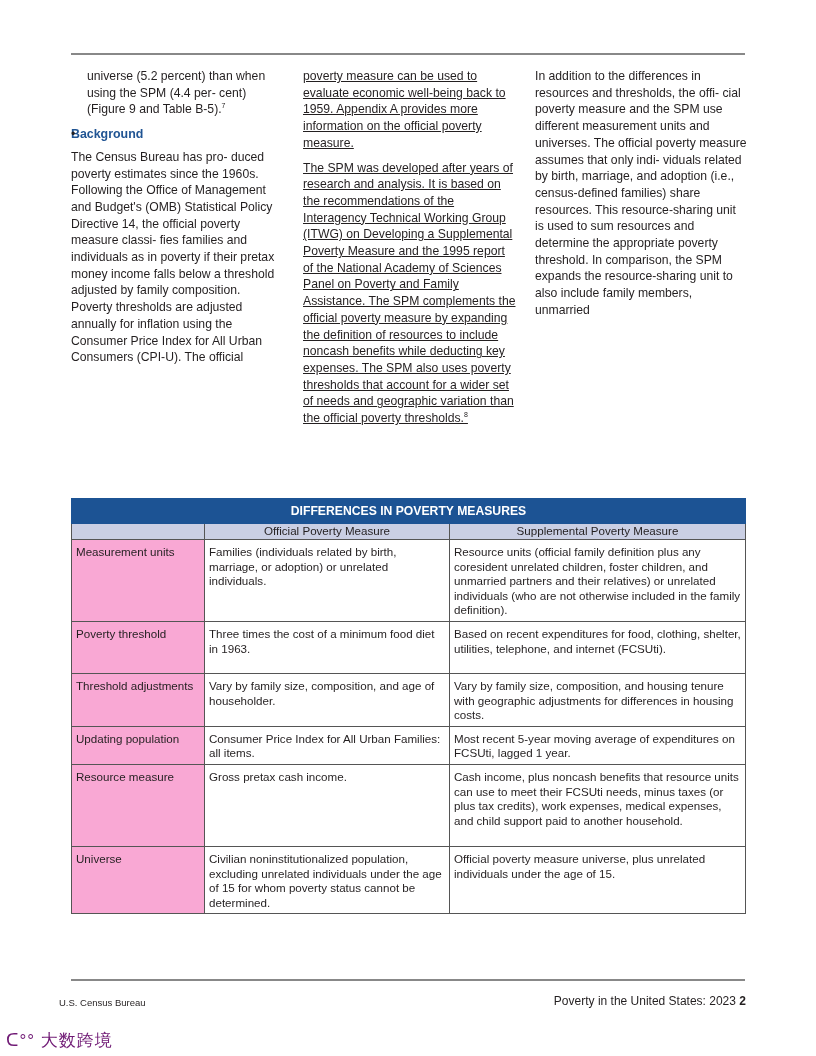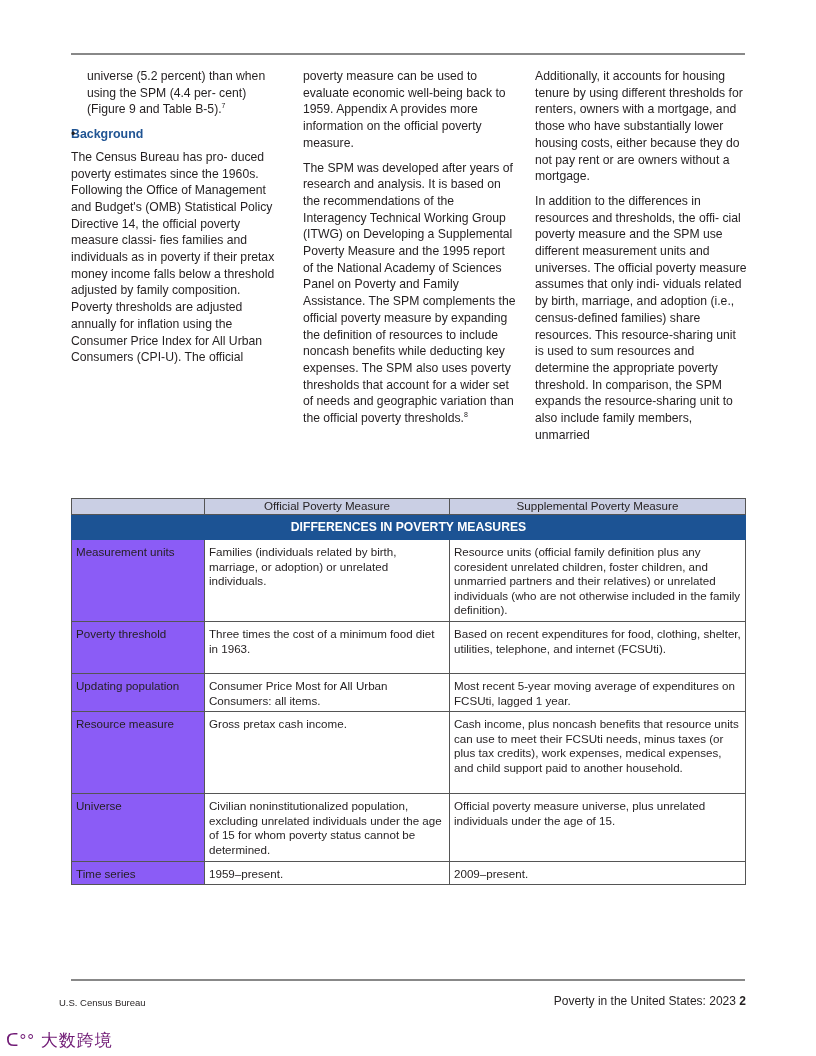--- a/index.html
+++ b/index.html
@@ -4,37 +4,37 @@
 <style>
   html, body { margin: 0; padding: 0; background: #ffffff; }
   body { width: 816px; height: 1056px; position: relative; overflow: hidden;
          font-family: "Liberation Sans", "DejaVu Sans", sans-serif; color: #231f20; }
   .rule { position: absolute; left: 71px; width: 674px; height: 2px; background: #888888; }
   .rule.top { top: 53px; }
   .rule.bottom { top: 979px; }
   .col { position: absolute; top: 68px; width: 212px; font-size: 12.2px; line-height: 16.7px; }
   .col p { margin: 0 0 8px 0; }
   .col1 { left: 71px; }
-  .col2 { left: 303px; width: 214px; }
+  .col2 { left: 303px; width: 214px; text-decoration: underline; }
   .col3 { left: 535px; width: 212px; }
   .indent { padding-left: 16px; margin: 0 0 6px 0; }
   .bullet { position: relative; padding-left: 16px; margin: 0 0 8px 0; }
   .bullet .dot { position: absolute; left: 0; top: 0; }
   h3 { color: #205493; font-size: 12.4px; font-weight: bold; margin: 8px 0 6px 0; }
   sup { font-size: 7px; line-height: 0; }
 
   table { position: absolute; left: 71px; top: 498px; width: 675px; border-collapse: collapse;
           font-size: 11.6px; line-height: 14.6px; }
   th.title { background: #1c5394; color: #ffffff; font-weight: bold; font-size: 12.2px;
              height: 24px; border: 1px solid #1c5394; text-align: center; padding: 0; }
   th.sub { background: #cacfe4; font-weight: normal; border: 1px solid #555; height: 15px;
            padding: 0 4px; text-align: center; }
   th.corner { background: #cacfe4; border: 1px solid #555; }
   td { border: 1px solid #555; vertical-align: top; padding: 5px 4px 3px 4px; }
-  td.rowhead { background: #8b5cf6; width: 124px; }
+  td.rowhead { background: #f9a8d4; width: 124px; }
   td.off { width: 236px; }
   tr.r-measurement td { height: 73px; }
   tr.r-threshold td { height: 43px; }
   tr.r-adjust td { height: 43px; }
   tr.r-updating td { height: 28px; }
   tr.r-resource td { height: 73px; }
   tr.r-universe td { height: 58px; }
   tr.r-time td { height: 14px; }
 
   .footer-left { position: absolute; left: 59px; top: 997px; font-size: 9.5px; }
@@ -56,65 +56,64 @@
   <h3>Background</h3>
   <p>The Census Bureau has pro- duced poverty estimates since the 1960s. Following the Office of Management and Budget's (OMB) Statistical Policy Directive 14, the official poverty measure classi- fies families and individuals as in poverty if their pretax money income falls below a threshold adjusted by family composition. Poverty thresholds are adjusted annually for inflation using the Consumer Price Index for All Urban Consumers (CPI-U). The official</p>
 </div>
 
 <div class="col col2">
   <p>poverty measure can be used to evaluate economic well-being back to 1959. Appendix A provides more information on the official poverty measure.</p>
   <p><span>The SPM was developed after years of research and analysis. It is based on the recommendations of the Interagency Technical Working Group (ITWG) on Developing a Supplemental Poverty Measure and the 1995 report of the National Academy of Sciences Panel on Poverty and Family Assistance. The SPM complements the official poverty measure by expanding the definition of resources to include noncash benefits while deducting key expenses. The SPM also uses poverty thresholds that account for a wider set of needs and geographic variation than the official poverty thresholds.</span><sup>8</sup></p>
 </div>
 
 <div class="col col3">
-  <p>Additionally, it accounts for housing tenure by using different thresholds for renters, owners with a mortgage, and those who have substantially lower housing costs, either because they do not pay rent or are owners without a mortgage.</p>
   <p>In addition to the differences in resources and thresholds, the offi- cial poverty measure and the SPM use different measurement units and universes. The official poverty measure assumes that only indi- viduals related by birth, marriage, and adoption (i.e., census-defined families) share resources. This resource-sharing unit is used to sum resources and determine the appropriate poverty threshold. In comparison, the SPM expands the resource-sharing unit to also include family members, unmarried</p>
 </div>
 
 <table>
   <thead>
     <tr>
+      <th class="title" colspan="3">DIFFERENCES IN POVERTY MEASURES</th>
+    </tr>
+    <tr>
       <th class="corner"></th>
       <th class="sub">Official Poverty Measure</th>
       <th class="sub">Supplemental Poverty Measure</th>
-    </tr>
-    <tr>
-      <th class="title" colspan="3">DIFFERENCES IN POVERTY MEASURES</th>
     </tr>
   </thead>
   <tbody>
     <tr class="r-measurement">
       <td class="rowhead">Measurement units</td>
       <td class="off">Families (individuals related by birth, marriage, or adoption) or unrelated individuals.</td>
       <td>Resource units (official family definition plus any coresident unrelated children, foster children, and unmarried partners and their relatives) or unrelated individuals (who are not otherwise included in the family definition).</td>
     </tr>
     <tr class="r-threshold">
       <td class="rowhead">Poverty threshold</td>
       <td class="off">Three times the cost of a minimum food diet in 1963.</td>
       <td>Based on recent expenditures for food, clothing, shelter, utilities, telephone, and internet (FCSUti).</td>
     </tr>
+    <tr class="r-adjust">
+      <td class="rowhead">Threshold adjustments</td>
+      <td class="off">Vary by family size, composition, and age of householder.</td>
+      <td>Vary by family size, composition, and housing tenure with geographic adjustments for differences in housing costs.</td>
+    </tr>
     <tr class="r-updating">
       <td class="rowhead">Updating population</td>
-      <td class="off">Consumer Price Most for All Urban Consumers: all items.</td>
+      <td class="off">Consumer Price Index for All Urban Families: all items.</td>
       <td>Most recent 5-year moving average of expenditures on FCSUti, lagged 1 year.</td>
     </tr>
     <tr class="r-resource">
       <td class="rowhead">Resource measure</td>
       <td class="off">Gross pretax cash income.</td>
       <td>Cash income, plus noncash benefits that resource units can use to meet their FCSUti needs, minus taxes (or plus tax credits), work expenses, medical expenses, and child support paid to another household.</td>
     </tr>
     <tr class="r-universe">
       <td class="rowhead">Universe</td>
       <td class="off">Civilian noninstitutionalized population, excluding unrelated individuals under the age of 15 for whom poverty status cannot be determined.</td>
       <td>Official poverty measure universe, plus unrelated individuals under the age of 15.</td>
-    </tr>
-    <tr class="r-time">
-      <td class="rowhead">Time series</td>
-      <td class="off">1959–present.</td>
-      <td>2009–present.</td>
     </tr>
   </tbody>
 </table>
 
 <div class="rule bottom"></div>
 
 <div class="footer-left">U.S. Census Bureau</div>
 <div class="footer-right"><span>Poverty in the United States: 2023</span> <b>2</b></div>
 
 <div class="watermark">

